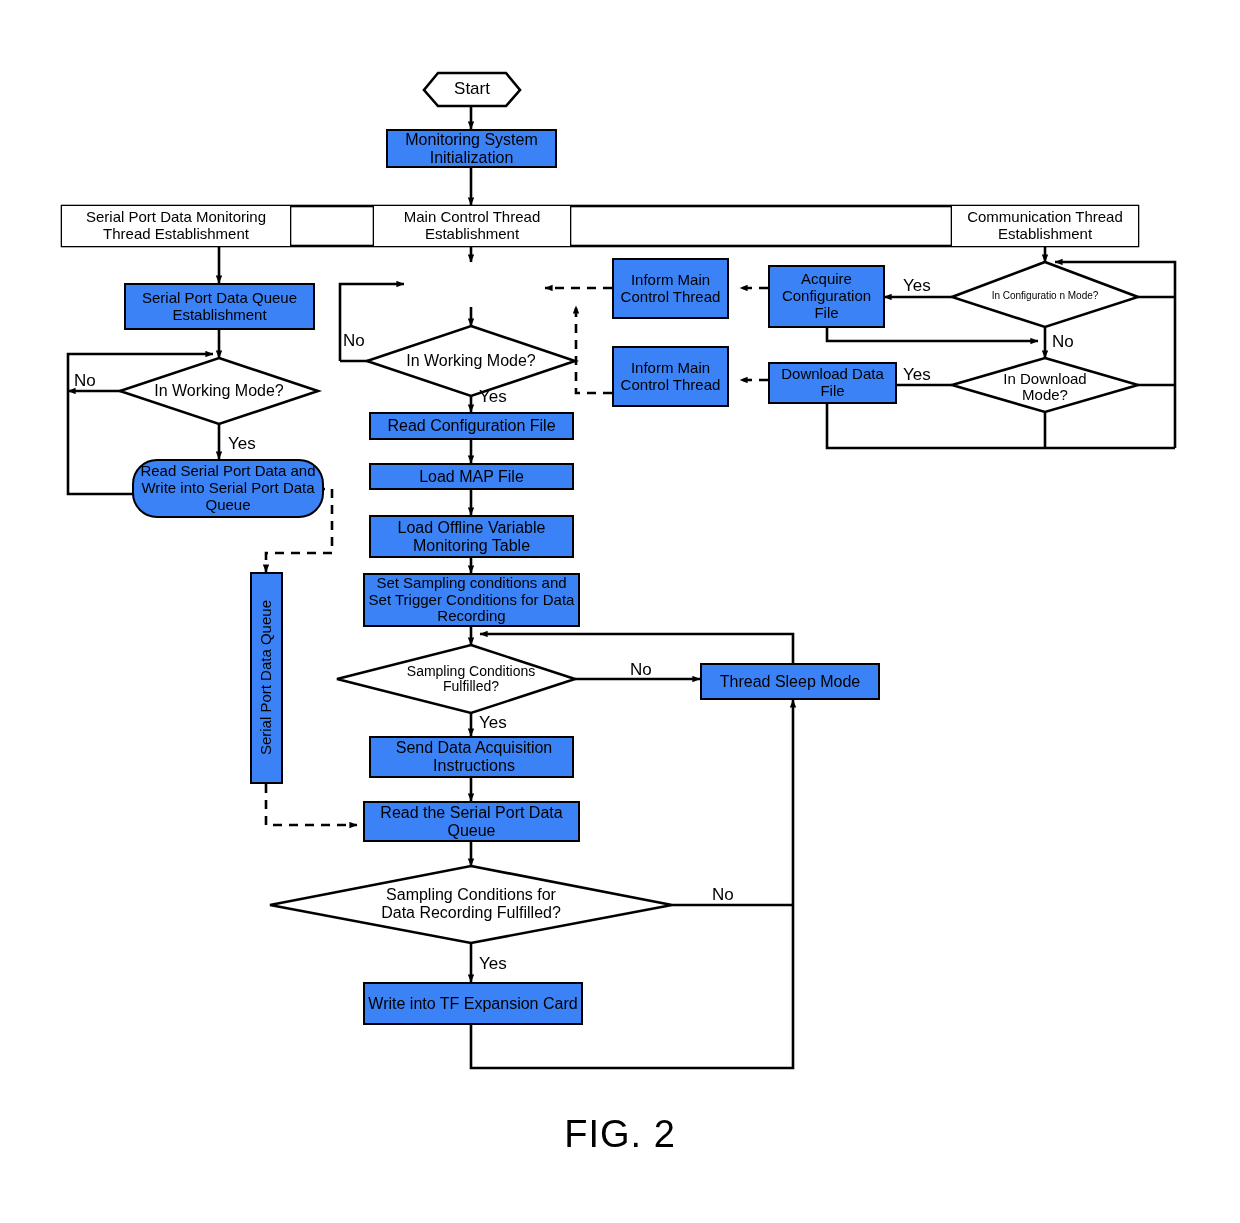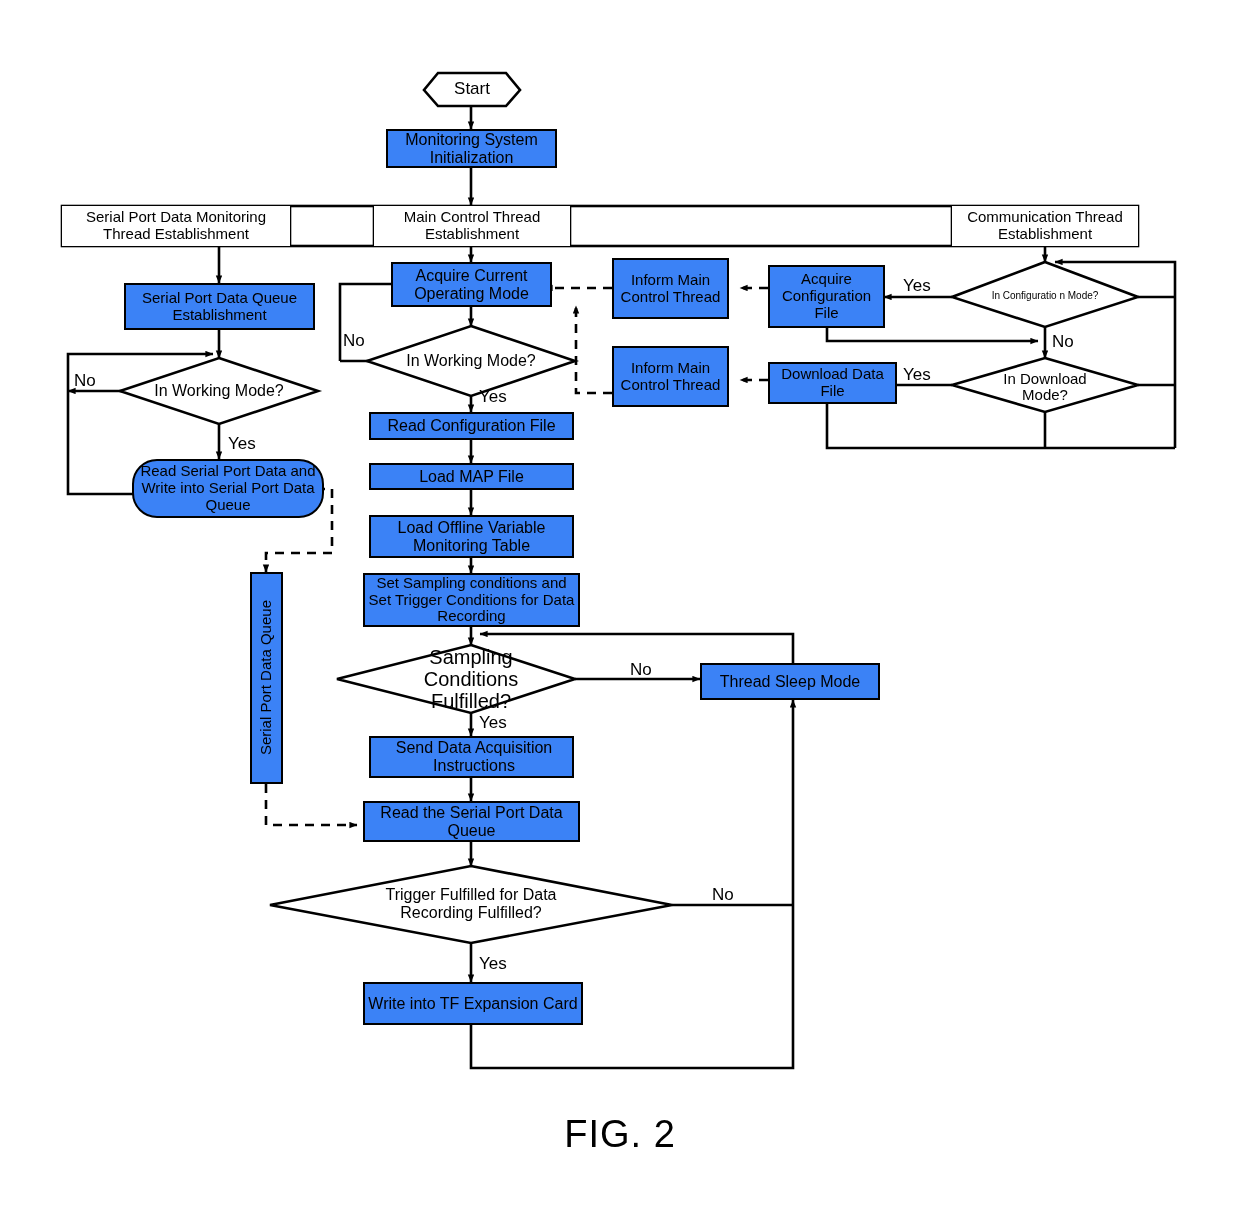--- a/index.html
+++ b/index.html
@@ -158,58 +158,55 @@
   <div class="lbl" style="left:228px;top:435px;"><span>Yes</span></div>
 
   <div class="node" style="left:132px;top:459px;width:192px;height:59px;font-size:15px;border-radius:25px;">
     <span>Read Serial Port Data and Write into Serial Port Data Queue</span>
   </div>
 
   <div class="node" style="left:250px;top:572px;width:33px;height:212px;font-size:15px;padding:0;">
     <span class="vert">Serial Port Data Queue</span>
   </div>
 
-  <div class="node" style="left:391px;top:262px;width:161px;height:45px;font-size:16px;">
-    <span>Acquire  Current Operating Mode</span>
-  </div>
 
   <div class="diamond-text" style="left:392px;top:337px;width:158px;height:48px;font-size:16px;">
     <span>In Working Mode?</span>
   </div>
   <div class="lbl" style="left:343px;top:332px;"><span>No</span></div>
   <div class="lbl" style="left:479px;top:388px;"><span>Yes</span></div>
 
   <div class="node" style="left:369px;top:412px;width:205px;height:28px;font-size:16px;">
     <span>Read Configuration File</span>
   </div>
   <div class="node" style="left:369px;top:463px;width:205px;height:27px;font-size:16px;">
     <span>Load MAP File</span>
   </div>
   <div class="node" style="left:369px;top:515px;width:205px;height:43px;font-size:16px;">
     <span>Load Offline Variable Monitoring Table</span>
   </div>
   <div class="node" style="left:363px;top:573px;width:217px;height:54px;font-size:15px;">
     <span>Set Sampling conditions and Set Trigger Conditions for Data Recording</span>
   </div>
 
-  <div class="diamond-text" style="left:399px;top:651px;width:144px;height:56px;font-size:20px;">
+  <div class="diamond-text" style="left:399px;top:651px;width:144px;height:56px;font-size:14px;">
     <span>Sampling Conditions Fulfilled?</span>
   </div>
   <div class="lbl" style="left:630px;top:661px;"><span>No</span></div>
   <div class="lbl" style="left:479px;top:714px;"><span>Yes</span></div>
 
   <div class="node" style="left:369px;top:736px;width:205px;height:42px;font-size:16px;padding-left:8px;">
     <span>Send Data Acquisition Instructions</span>
   </div>
   <div class="node" style="left:363px;top:801px;width:217px;height:41px;font-size:16px;">
     <span>Read the Serial Port Data Queue</span>
   </div>
 
   <div class="diamond-text" style="left:381px;top:876px;width:180px;height:56px;font-size:16px;">
-    <span>Trigger Fulfilled for Data Recording Fulfilled?</span>
+    <span>Sampling Conditions for Data Recording Fulfilled?</span>
   </div>
   <div class="lbl" style="left:712px;top:886px;"><span>No</span></div>
   <div class="lbl" style="left:479px;top:955px;"><span>Yes</span></div>
 
   <div class="node" style="left:363px;top:982px;width:220px;height:43px;font-size:16px;">
     <span>Write into TF Expansion Card</span>
   </div>
 
   <div class="node" style="left:700px;top:663px;width:180px;height:37px;font-size:16px;">
     <span>Thread Sleep Mode</span>

